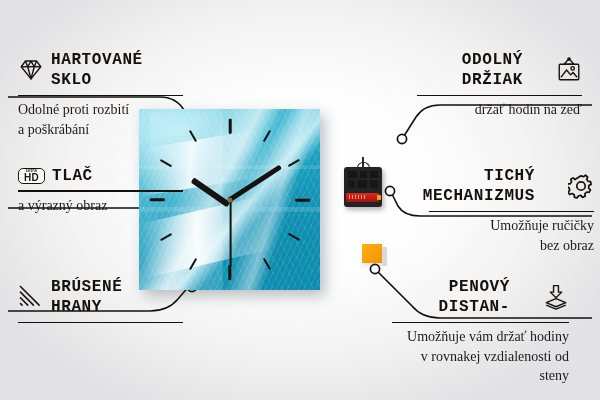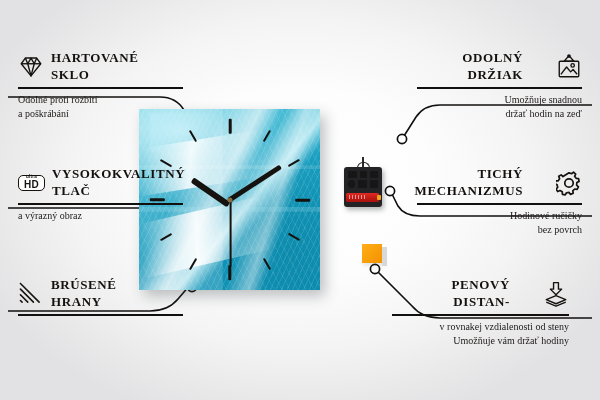--- a/index.html
+++ b/index.html
@@ -20,30 +20,30 @@
   
   #connectors { position:absolute; inset:0; width:600px; height:400px; pointer-events:none; }
   #connectors path { fill:none; stroke:#12100f; stroke-width:1.6; }
   #connectors circle.node { fill:#ffffff; stroke:#12100f; stroke-width:1.7; }
 
   
   .feat { position:absolute; width:165px; }
   .feat .head { display:flex; align-items:center; gap:7px; }
   .feat.right .head { flex-direction:row-reverse;gap:33px; }
   .feat .ttl {
-    font-family:Liberation Serif, serif;
-    font-size:13px; font-weight:bold; line-height:1.28;
+    font-family:Liberation Mono, monospace;
+    font-size:16px; font-weight:bold; line-height:1.28;
     letter-spacing:0.6px; color:#14110f; text-transform:uppercase;
   }
   .feat.left .ttl { text-align:left; }
   .feat.right .ttl { text-align:right; }
   .feat .rule { height:1.5px; background:#12100f; margin:4px 0 4px; width:100%; }
   .feat .desc {
     font-family:"Liberation Serif", serif;
-    font-size:10px; line-height:1.38; color:#1d1a18;
+    font-size:14px; line-height:1.38; color:#1d1a18;
   }
   .feat.right .desc { text-align:right; }
   .ico { width:26px; height:26px; flex:0 0 26px; display:block; }
   .ico svg { display:block; width:26px; height:26px; }
 
   
   .hdbadge {
     width:27px; height:16px; flex:0 0 27px;
     border:1.6px solid #16130f; border-radius:5px;
     display:flex; flex-direction:column; align-items:center; justify-content:center;
@@ -257,21 +257,20 @@
     </div>
   </div>
 
   <div class="feat left" style="left:18px; top:166px;">
     <div class="head">
       <span class="hdbadge">
         <span class="u">ultra</span>
         <span class="h">HD</span>
       </span>
       <div class="ttl">
-        <div>VYSOKOKVALITNÝ</div>
         <div>TLAČ</div>
       </div>
     </div>
     <div class="rule"></div>
     <div class="desc">
       <div>a výrazný obraz</div>
     </div>
   </div>
 
   <div class="feat left" style="left:18px; top:277px;">
@@ -307,62 +306,61 @@
         </g>
           </svg>
       </span>
       <div class="ttl">
         <div>ODOLNÝ</div>
         <div>DRŽIAK</div>
       </div>
     </div>
     <div class="rule"></div>
     <div class="desc">
-      <div>Umožňuje snadnou</div>
       <div>držať hodin na zeď</div>
     </div>
   </div>
 
-  <div class="feat right" style="left:417px; top:166px;">
+  <div class="feat right" style="left:429px; top:166px;">
     <div class="head">
       <span class="ico">
         <svg viewBox="0 0 32 32">
             <g fill="none" stroke="#16130f" stroke-width="2.1" stroke-linejoin="round">
           <path d="M16 3.5 l3.4 1.1 2.2-2.0 2.6 2.4 -1.3 2.7 1.9 2.6 3.0 .2 .6 3.5 -2.7 1.4 -.3 3.2 2.2 2.1 -1.6 3.2 -3.0 -.5 -2.3 2.3 .5 3.0 -3.3 1.3 -1.8 -2.4 -3.2 .4 -1.5 2.6 -3.5 -.7 -.2 -3.0 -2.8 -1.6 -2.8 1.2 -2.0 -2.9 2.0 -2.3 -.8 -3.1 -2.6 -1.5 1.0 -3.4 3.0 .1 1.7 -2.7 -1.0 -2.9 3.0 -1.8 2.2 2.1 Z"></path>
           <circle cx="16" cy="16" r="5.2"></circle>
         </g>
           </svg>
       </span>
       <div class="ttl">
         <div>TICHÝ</div>
         <div>MECHANIZMUS</div>
       </div>
     </div>
     <div class="rule"></div>
     <div class="desc">
-      <div>Hodinové ručičky</div>
-      <div>bez povrch</div>
+      <div>Umožňuje ručičky</div>
+      <div>bez obraz</div>
     </div>
   </div>
 
   <div class="feat right" style="left:392px; top:277px; width:177px;">
     <div class="head">
       <span class="ico">
         <svg viewBox="0 0 32 32">
             <g fill="none" stroke="#16130f" stroke-width="1.7" stroke-linejoin="round">
           <path d="M13 2 h6 v8 h4 l-7 7 -7 -7 h4 Z"></path>
           <path d="M16 18 L28 23 L16 28 L4 23 Z"></path>
           <path d="M4 26 L16 31 L28 26"></path>
         </g>
           </svg>
       </span>
       <div class="ttl">
         <div>PENOVÝ DISTAN-</div>
       </div>
     </div>
     <div class="rule"></div>
     <div class="desc">
+      <div>Umožňuje vám držať hodiny</div>
       <div>v rovnakej vzdialenosti od steny</div>
-      <div>Umožňuje vám držať hodiny</div>
     </div>
   </div>
 
 </div>
 
 </body></html>

